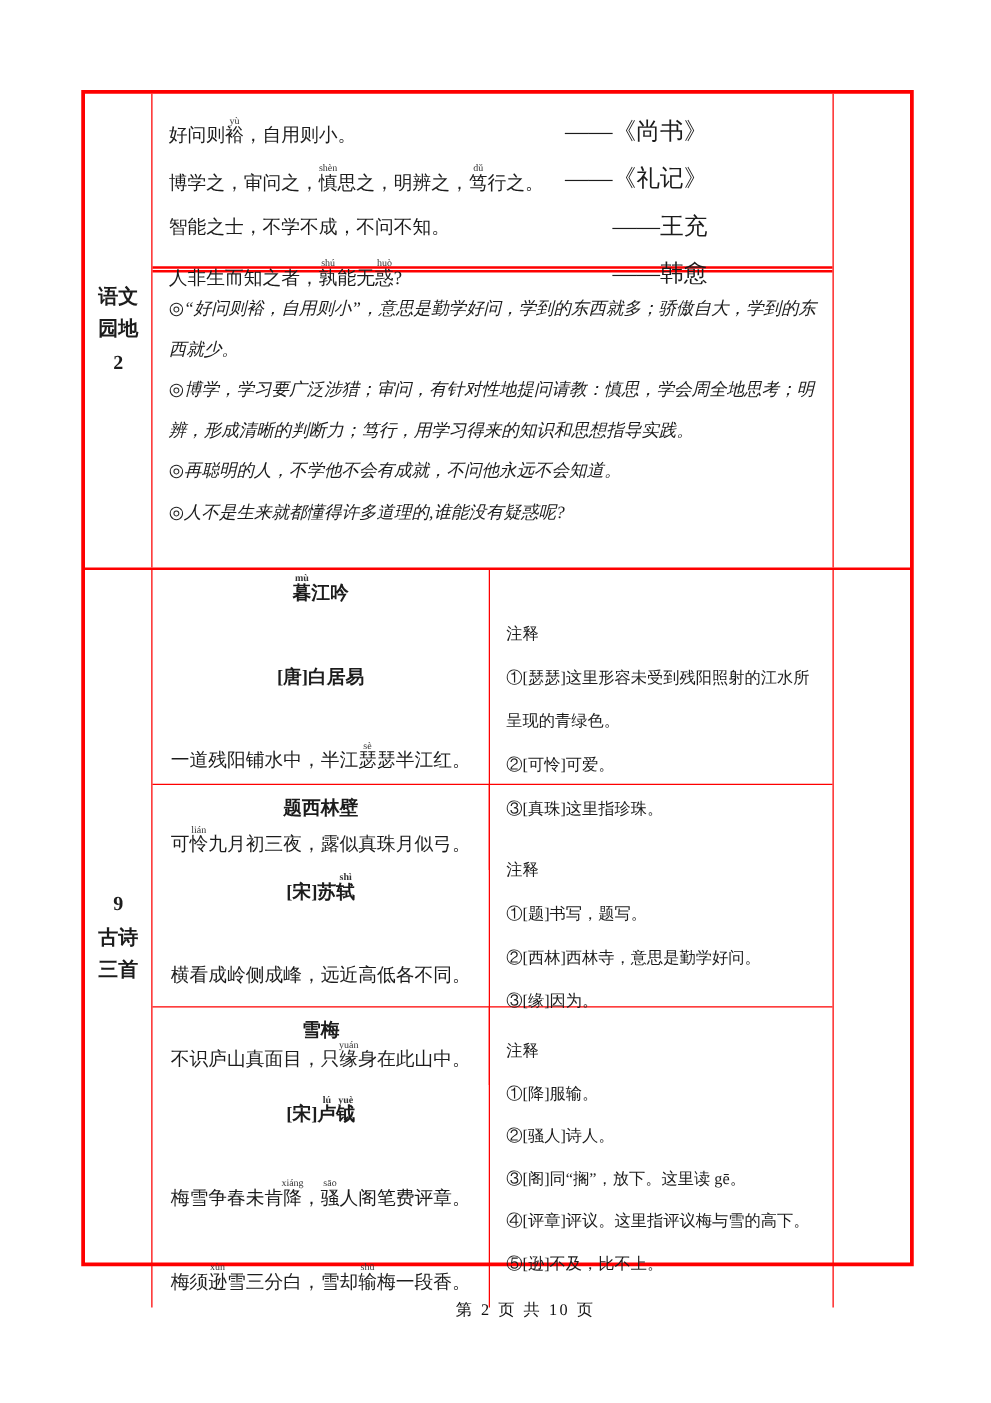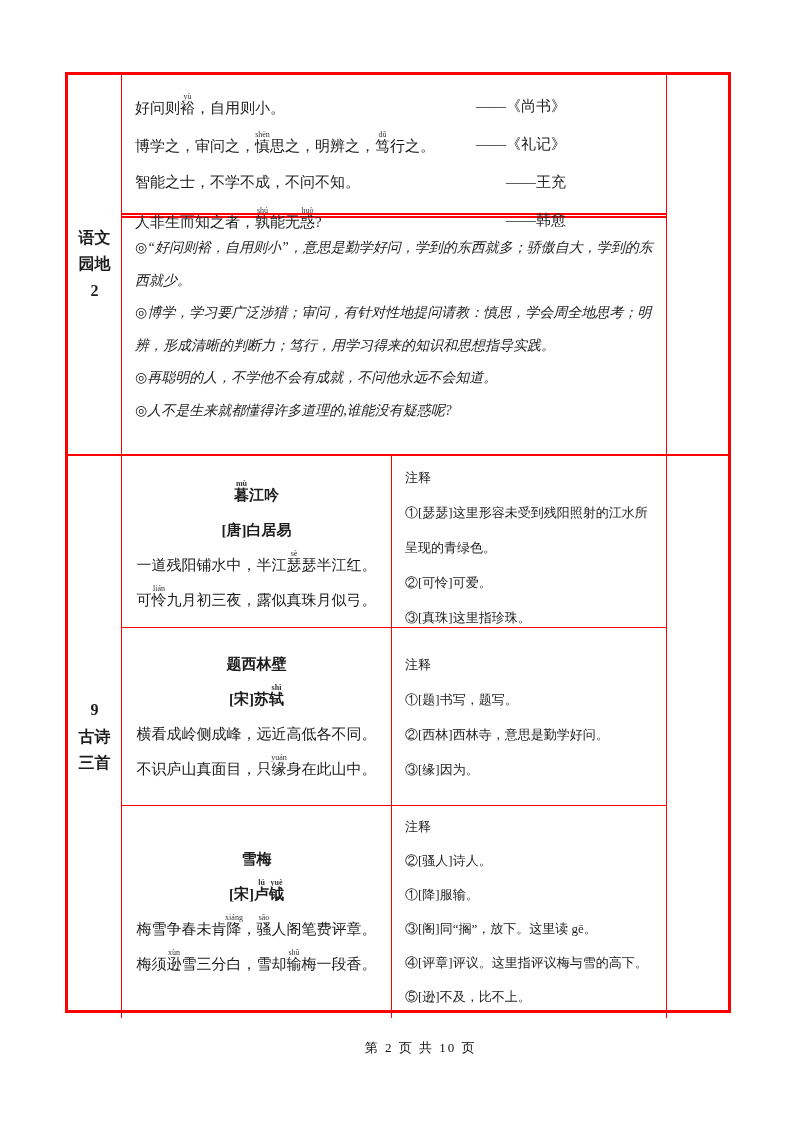--- a/index.html
+++ b/index.html
@@ -31,36 +31,36 @@
 
   
   .quotes-cell {
     height: 143px; border-bottom: 5px double var(--bd);
     padding: 12px 100px 0 13px; line-height: 24px;
   }
   .quote-row {
     display: flex; justify-content: space-between; align-items: center;
     height: 38px; font-size: 15px; white-space: nowrap;
   }
-  .quote-source { font-size: 15px; }
+  .quote-source { font-size: 19px; }
   .expl-cell {
     flex: 1; padding: 14px 12px 4px 13px;
     font-size: 14px; line-height: 32.5px;
     font-style: italic;
   }
 
   
   .poem-row { display: grid; grid-template-columns: 270px 1fr; min-height: 0; }
   .poem-row.r1 { height: 172px; border-bottom: 1.5px solid var(--bd); }
   .poem-row.r2 { height: 178px; border-bottom: 1.5px solid var(--bd); }
   .poem-row.r3 { flex: 1; height: auto; }
   .poem-cell {
     border-right: 1.5px solid var(--bd);
     display: flex; flex-direction: column; justify-content: center; align-items: center;
-    text-align: center; padding: 2px 4px; line-height: 35px;
+    text-align: center; padding: 2px 4px; line-height: 35px; gap: 32px;
   }
   .poem-title { font-weight: bold; font-size: 15px; }
   .poem-author { font-weight: bold; font-size: 15px; }
   .poem-line { font-size: 15px; white-space: nowrap; }
   .notes-cell {
     display: flex; flex-direction: column; justify-content: center;
     padding: 4px 10px 4px 13px; font-size: 13px; line-height: 35px;
   }
   .poem-row.r3 .notes-cell { line-height: 34px; }
   .notes-heading { }
@@ -150,22 +150,22 @@
 
         <div class="poem-row r3">
           <div class="poem-cell">
             <div class="poem-title">雪梅</div>
             <div class="poem-author">[宋]<ruby>卢<rt>lú</rt></ruby><ruby>钺<rt>yuè</rt></ruby></div>
             <div class="poem-line">梅雪争春未肯<ruby>降<rt>xiáng</rt></ruby>，<ruby>骚<rt>sāo</rt></ruby>人阁笔费评章。</div>
             <div class="poem-line">梅须<ruby>逊<rt>xùn</rt></ruby>雪三分白，雪却<ruby>输<rt>shū</rt></ruby>梅一段香。</div>
           </div>
           <div class="notes-cell">
             <div class="notes-heading">注释</div>
+            <div>①[降]服输。</div>
             <div>②[骚人]诗人。</div>
-            <div>①[降]服输。</div>
             <div>③[阁]同“搁”，放下。这里读 gē。</div>
             <div>④[评章]评议。这里指评议梅与雪的高下。</div>
             <div>⑤[逊]不及，比不上。</div>
           </div>
         </div>
 
       </div>
       <div class="empty-col"></div>
     </div>
 

